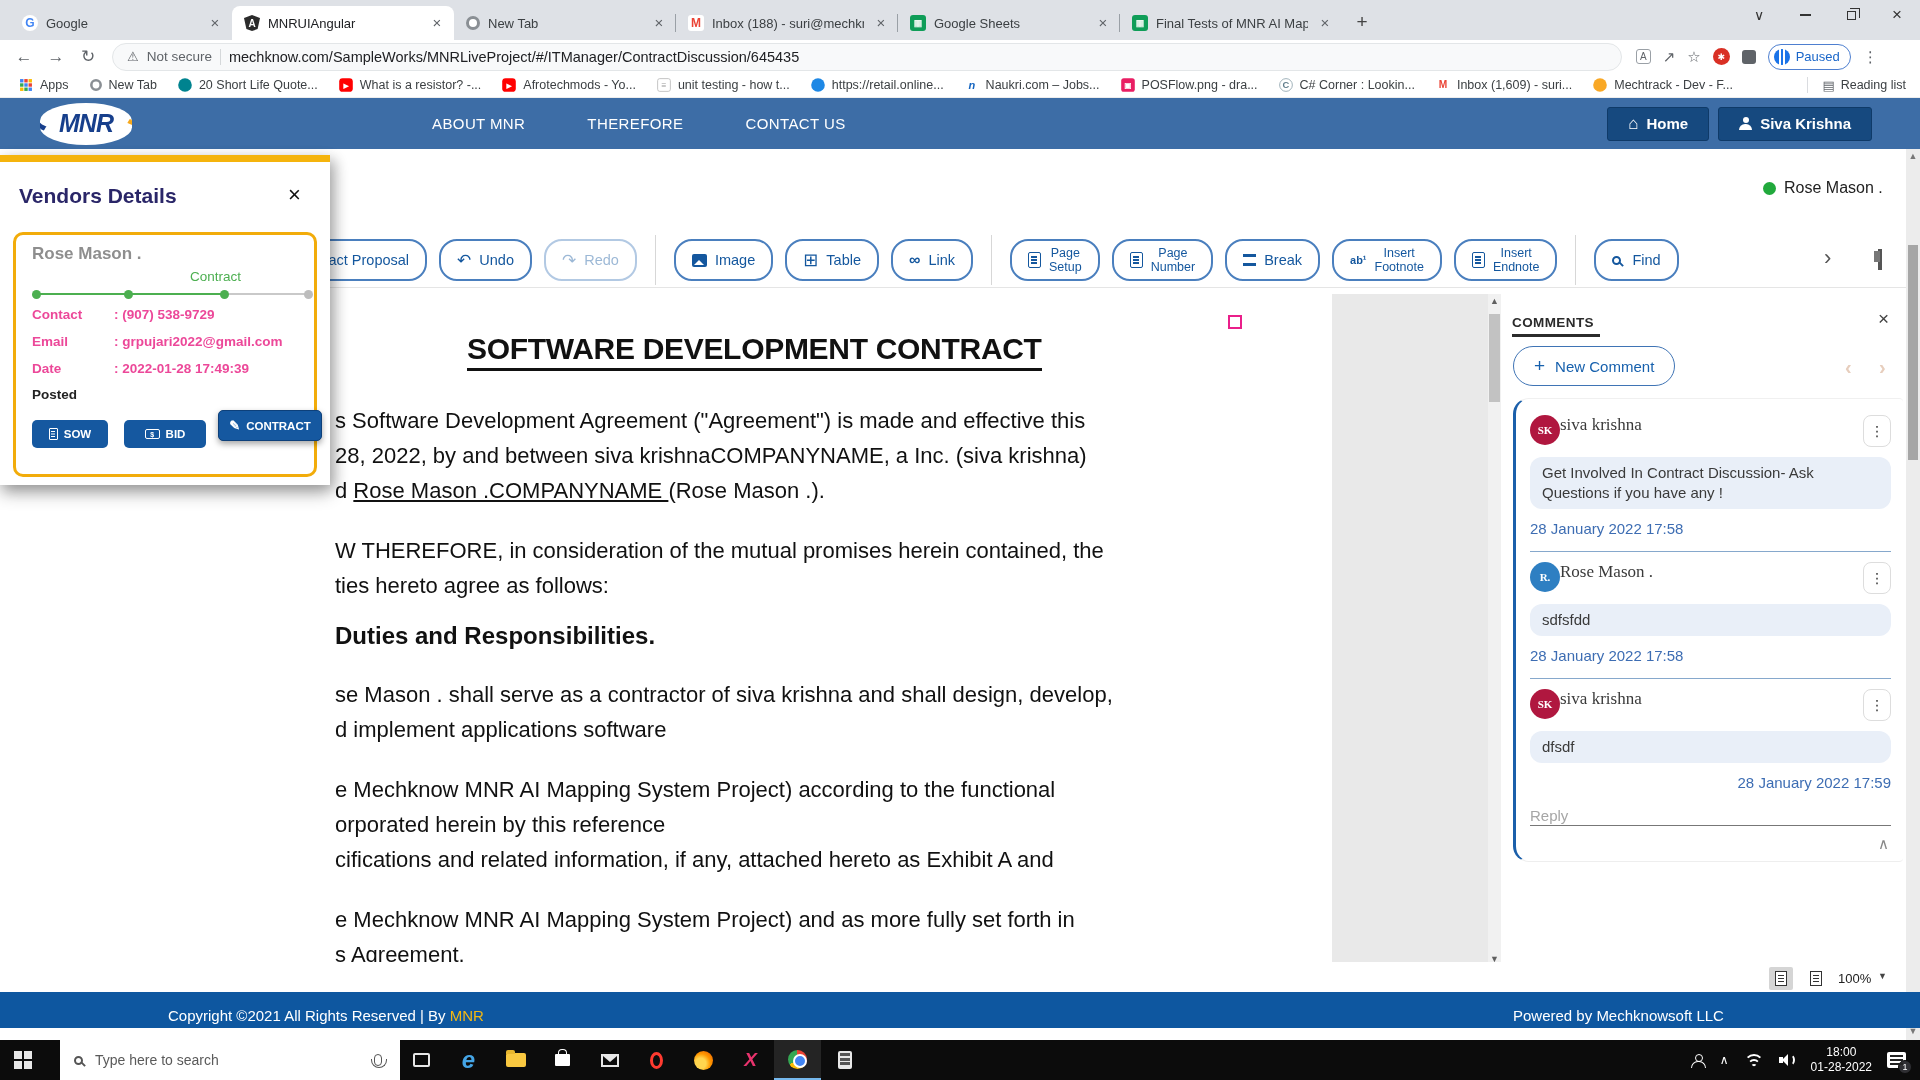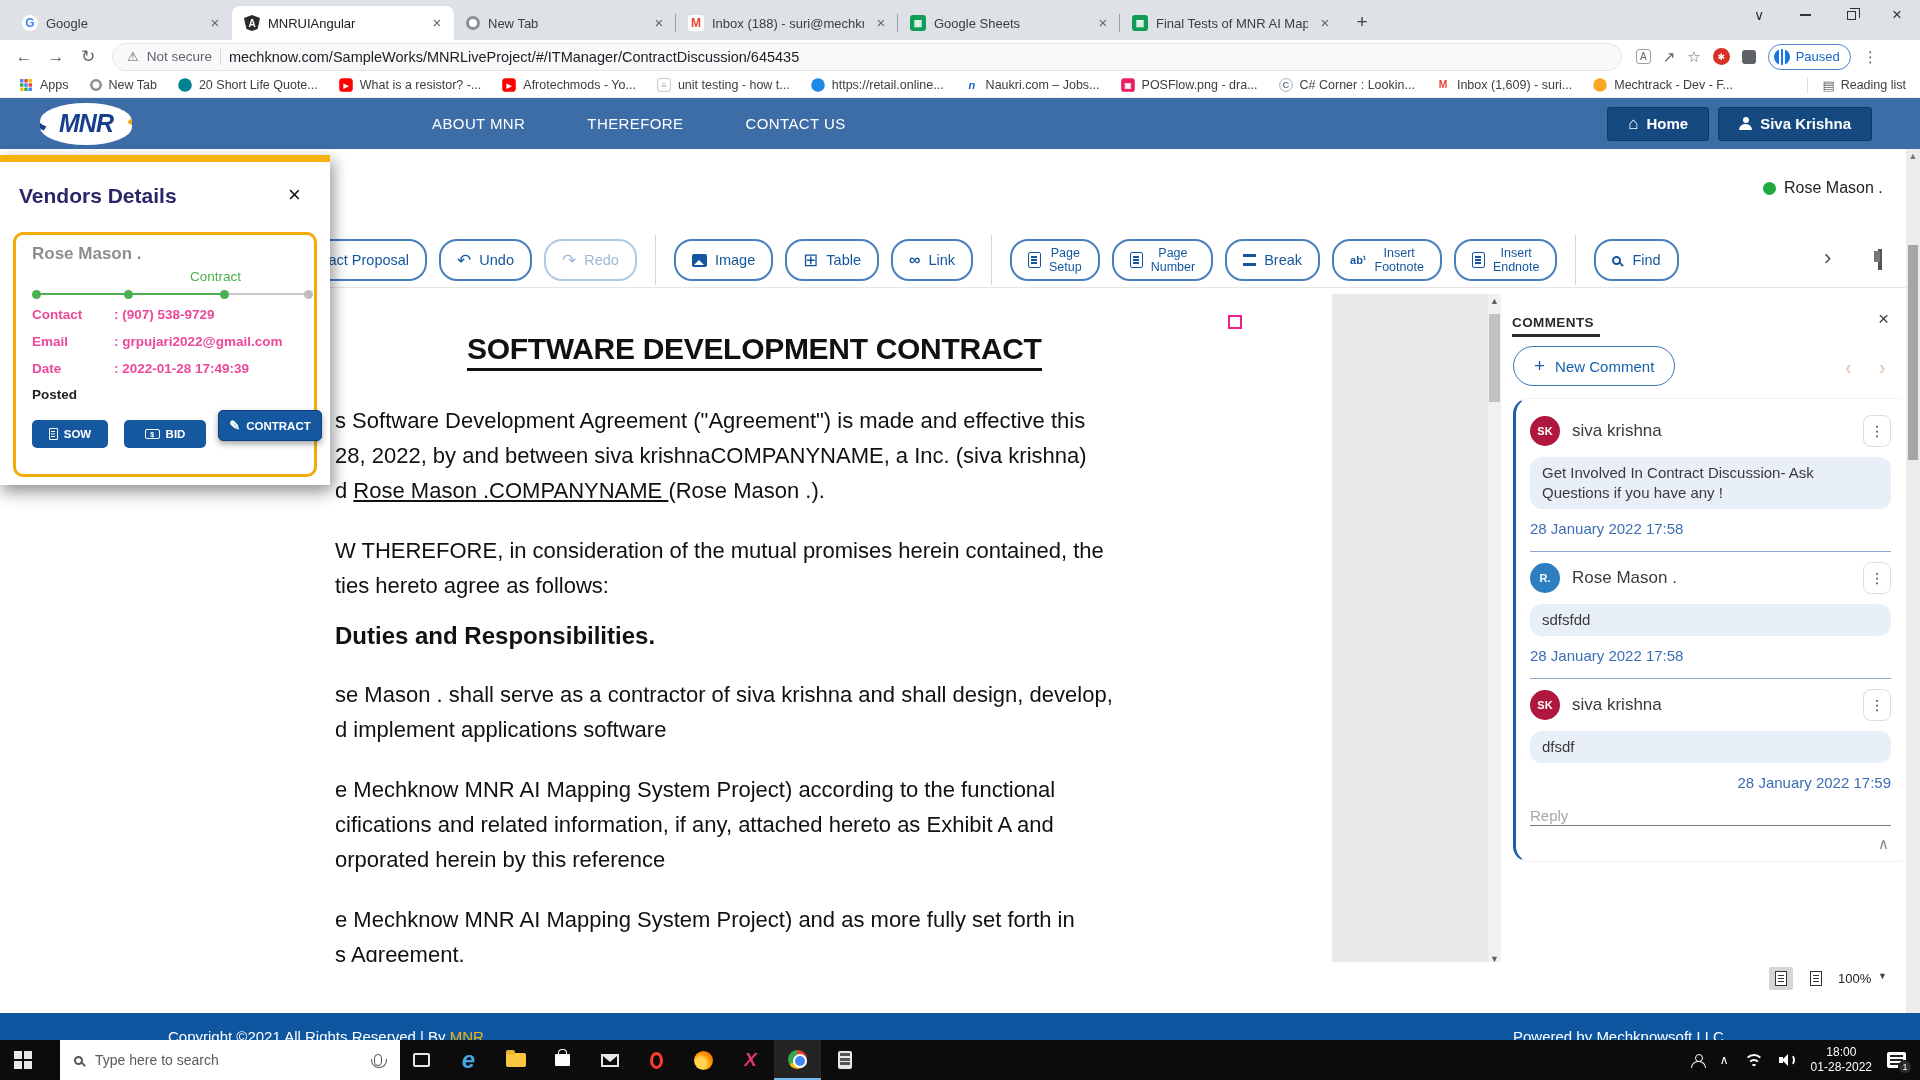--- a/index.html
+++ b/index.html
@@ -141,21 +141,21 @@
   #cpanel{position:absolute;left:1502px;top:139px;width:404px;height:679px;background:#fff;}
   #cpanel-title{position:absolute;left:10px;top:27px;font-size:13.5px;font-weight:bold;color:#2b2b2b;letter-spacing:.4px;}
   #cpanel-underline{position:absolute;left:10px;top:46px;width:88px;height:3px;background:#2b2b2b;}
   #cpanel-close{position:absolute;left:376px;top:20px;font-size:19px;color:#444;}
   #newcomment{position:absolute;left:11px;top:58px;height:40px;border:1.6px solid #3f74b5;border-radius:20px;color:#1660ad;
      font-size:15px;display:flex;align-items:center;gap:10px;padding:0 20px;background:#fff;}
   .nc-plus{font-size:19px;}
   .cpage-arrow{position:absolute;top:68px;font-size:20px;color:#e7cebd;font-weight:bold;}
   #ccard{position:absolute;left:11px;top:110px;width:390px;height:464px;border-left:3px solid #1b5faa;
      border-top:1px solid #f0f0f0;border-bottom:1px solid #eee;border-radius:16px 4px 4px 16px;padding:12px 12px 8px 14px;}
-  .comment-row{display:flex;align-items:center;gap:12px;margin-top:4px;}
+  .comment-row{display:flex;gap:0;margin-top:4px;font-family:Liberation Serif, serif;}
   .avatar{width:30px;height:30px;border-radius:50%;color:#fff;font-size:11px;font-weight:bold;display:flex;align-items:center;justify-content:center;flex:none;}
   .cname{font-size:17px;color:#3a3a3a;flex:1;}
   .kebab{width:28px;height:32px;border:1px solid #ddd;border-radius:8px;color:#333;font-size:14px;display:flex;align-items:center;justify-content:center;}
   .cbubble{background:#e9eff8;border-radius:12px;padding:6px 12px;font-size:15px;color:#3a3a3a;margin-top:10px;line-height:20px;}
   .ctime{color:#3d6db3;font-size:15px;margin-top:11px;}
   .ctime.right{text-align:right;}
   .cdivider{height:1px;background:#86a8cc;margin:14px 0 10px 0;}
   #reply-box{margin-top:16px;border-bottom:1.4px solid #777;}
   .reply-ph{color:#a6a6a6;font-size:15px;}
   #c-chevup{position:absolute;right:14px;bottom:8px;color:#888;font-size:15px;}
@@ -194,21 +194,21 @@
      display:flex;align-items:center;justify-content:center;gap:6px;}
   #vp-sow{left:0px;top:10px;width:76px;height:28px;}
   #vp-bid{left:92px;top:10px;width:82px;height:28px;}
   #vp-contract{left:186px;top:0px;width:104px;height:31px;box-shadow:0 3px 6px rgba(0,0,0,.35);border:1px solid #0d407a;}
   .ic-mini-doc{width:9px;height:12px;border:1.3px solid #fff;border-radius:1px;position:relative;}
   .ic-mini-doc::after{content:"";position:absolute;left:1px;top:2px;width:4px;height:1.2px;background:#fff;box-shadow:0 2.5px #fff,0 5px #fff;}
   .ic-cash{width:15px;height:10px;border:1.3px solid #fff;border-radius:2px;font-size:7px;color:#fff;display:flex;align-items:center;justify-content:center;}
   .ic-pen::before{content:"✎";font-size:13px;color:#fff;}
 
   
-  #footer{position:absolute;left:0;top:992px;width:1920px;height:36px;background:#0e57a0;color:#fff;font-size:15px;margin-top:21px;}
+  #footer{position:absolute;left:0;top:992px;width:1920px;height:36px;background:#0e57a0;color:#fff;font-size:15px;}
   #footer-left{position:absolute;left:168px;top:15px;}
   #footer-left .brand{color:#f2b713;}
   #footer-right{position:absolute;left:1513px;top:15px;}
 
   
   #taskbar{position:absolute;left:0;top:1040px;width:1920px;height:40px;background:#0c0c0c;}
   #tb-start{position:absolute;left:14px;top:11px;display:grid;grid-template-columns:8px 8px;grid-template-rows:8px 8px;gap:2px;}
   #tb-start span{background:#e8e8e8;}
   #tb-search{position:absolute;left:60px;top:0;width:340px;height:40px;background:#fff;display:flex;align-items:center;gap:12px;padding:0 14px;}
   .glass{width:9px;height:9px;border:2px solid #555;border-radius:50%;position:relative;flex:none;}
@@ -496,22 +496,22 @@
             <div class="docline">W THEREFORE, in consideration of the mutual promises herein contained, the</div>
             <div class="docline">ties hereto agree as follows:</div>
           </div>
           <div class="docheading">Duties and Responsibilities.</div>
           <div class="docpara">
             <div class="docline">se Mason  . shall serve as a contractor of siva krishna and shall design, develop,</div>
             <div class="docline">d implement applications software</div>
           </div>
           <div class="docpara">
             <div class="docline">e Mechknow MNR AI Mapping System Project) according to the functional</div>
+            <div class="docline">orporated herein by this reference</div>
             <div class="docline">cifications and related information, if any, attached hereto as Exhibit A and</div>
-            <div class="docline">orporated herein by this reference</div>
           </div>
           <div class="docpara">
             <div class="docline">e Mechknow MNR AI Mapping System Project) and as more fully set forth in</div>
             <div class="docline">s Agreement.</div>
           </div>
         </div>
     </div>
   </div>
   <div id="pink-marker"></div>
 

